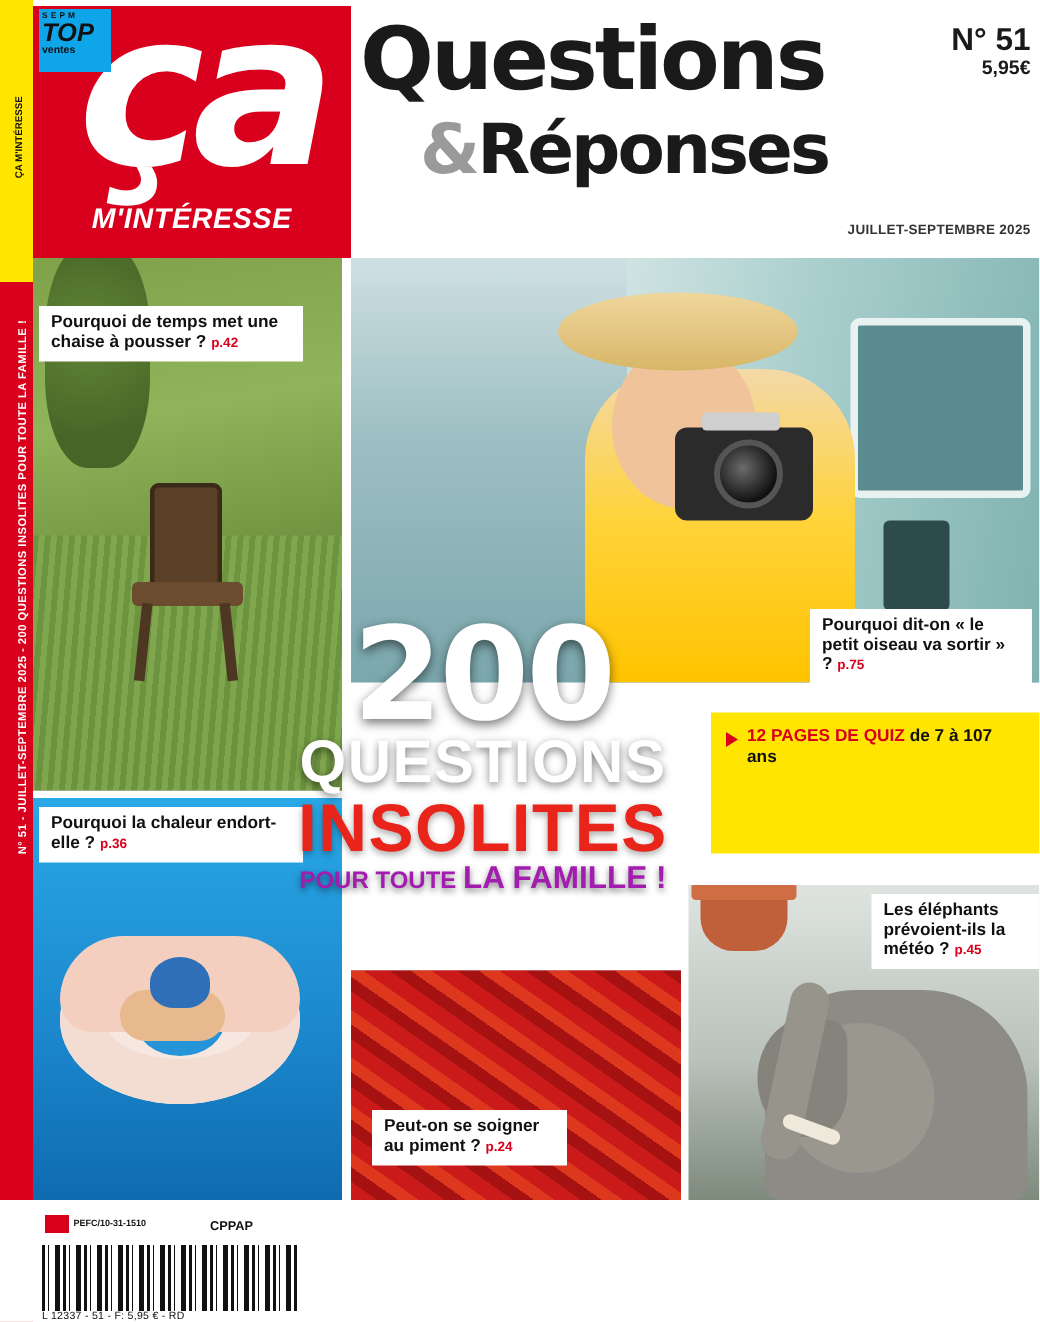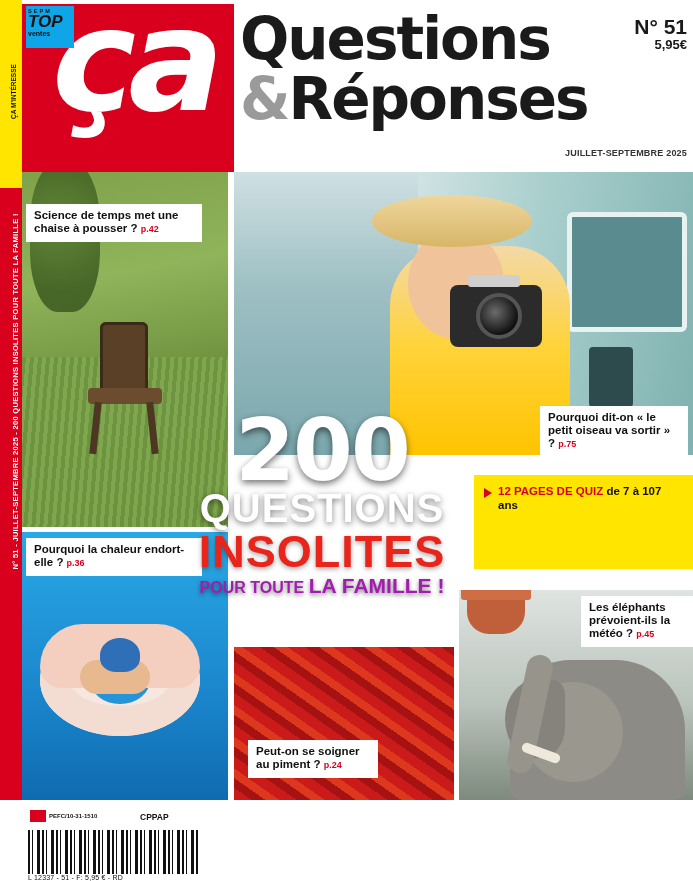--- a/index.html
+++ b/index.html
@@ -102,26 +102,27 @@
   }
   .title-line1 {
     font-size: 58px;
     font-weight: bold;
     color: #1a1a1a;
     letter-spacing: -2px;
     line-height: 58px;
     font-family: "DejaVu Sans", sans-serif;
   }
   .title-line2 {
-    font-size: 58px;
+    font-size: 46px;
     font-weight: bold;
     color: #1a1a1a;
     letter-spacing: -2px;
     line-height: 62px;
     font-family: "DejaVu Sans", sans-serif;
+    margin-left: 40px;
   }
   .title-amp { color: #9a9a9a; }
   .issue {
     position: absolute; right: 6px; top: 16px;
     text-align: right;
   }
   .issue-num { font-size: 21px; font-weight: bold; color: #1a1a1a; line-height: 21px;}
   .issue-price { font-size: 13px; font-weight: bold; color: #1a1a1a; }
   .issue-date {
     position: absolute; right: 6px; top: 148px;
@@ -344,20 +345,21 @@
     <div class="spine-top-block">
       <div class="spine-yellow-text">ÇA M'INTÉRESSE</div>
     </div>
     <div class="spine-text">N° 51 - JUILLET-SEPTEMBRE 2025 - 200 QUESTIONS INSOLITES POUR TOUTE LA FAMILLE !</div>
   </div>
 
   <div class="masthead">
 
     <div class="logo-box">
       <div class="logo-ca">ça</div>
+      <div class="logo-sub">M'INTÉRESSE</div>
       <div class="top-ventes">
         <div class="sepm">S E P M</div>
         <div class="top">TOP</div>
         <div class="ventes">ventes</div>
       </div>
     </div>
 
     <div class="title-block">
       <div class="title-line1">Questions</div>
       <div class="title-line2">
@@ -415,21 +417,21 @@
       <div class="pot"></div>
       <div class="eleph-body"></div>
       <div class="eleph-head"></div>
       <div class="eleph-ear"></div>
       <div class="eleph-trunk"></div>
       <div class="eleph-tusk"></div>
     </div>
   </div>
 
   <div class="cl cl-chair">
-    <span>Science de temps met une chaise à pousser ?</span>
+    <span>Pourquoi de temps met une chaise à pousser ?</span>
     <span class="page">p.42</span>
   </div>
 
   <div class="cl cl-oiseau">
     <span>Pourquoi dit-on « le petit oiseau va sortir » ?</span>
     <span class="page">p.75</span>
   </div>
 
   <div class="cl cl-chaleur">
     <span>Pourquoi la chaleur endort-elle ?</span>

